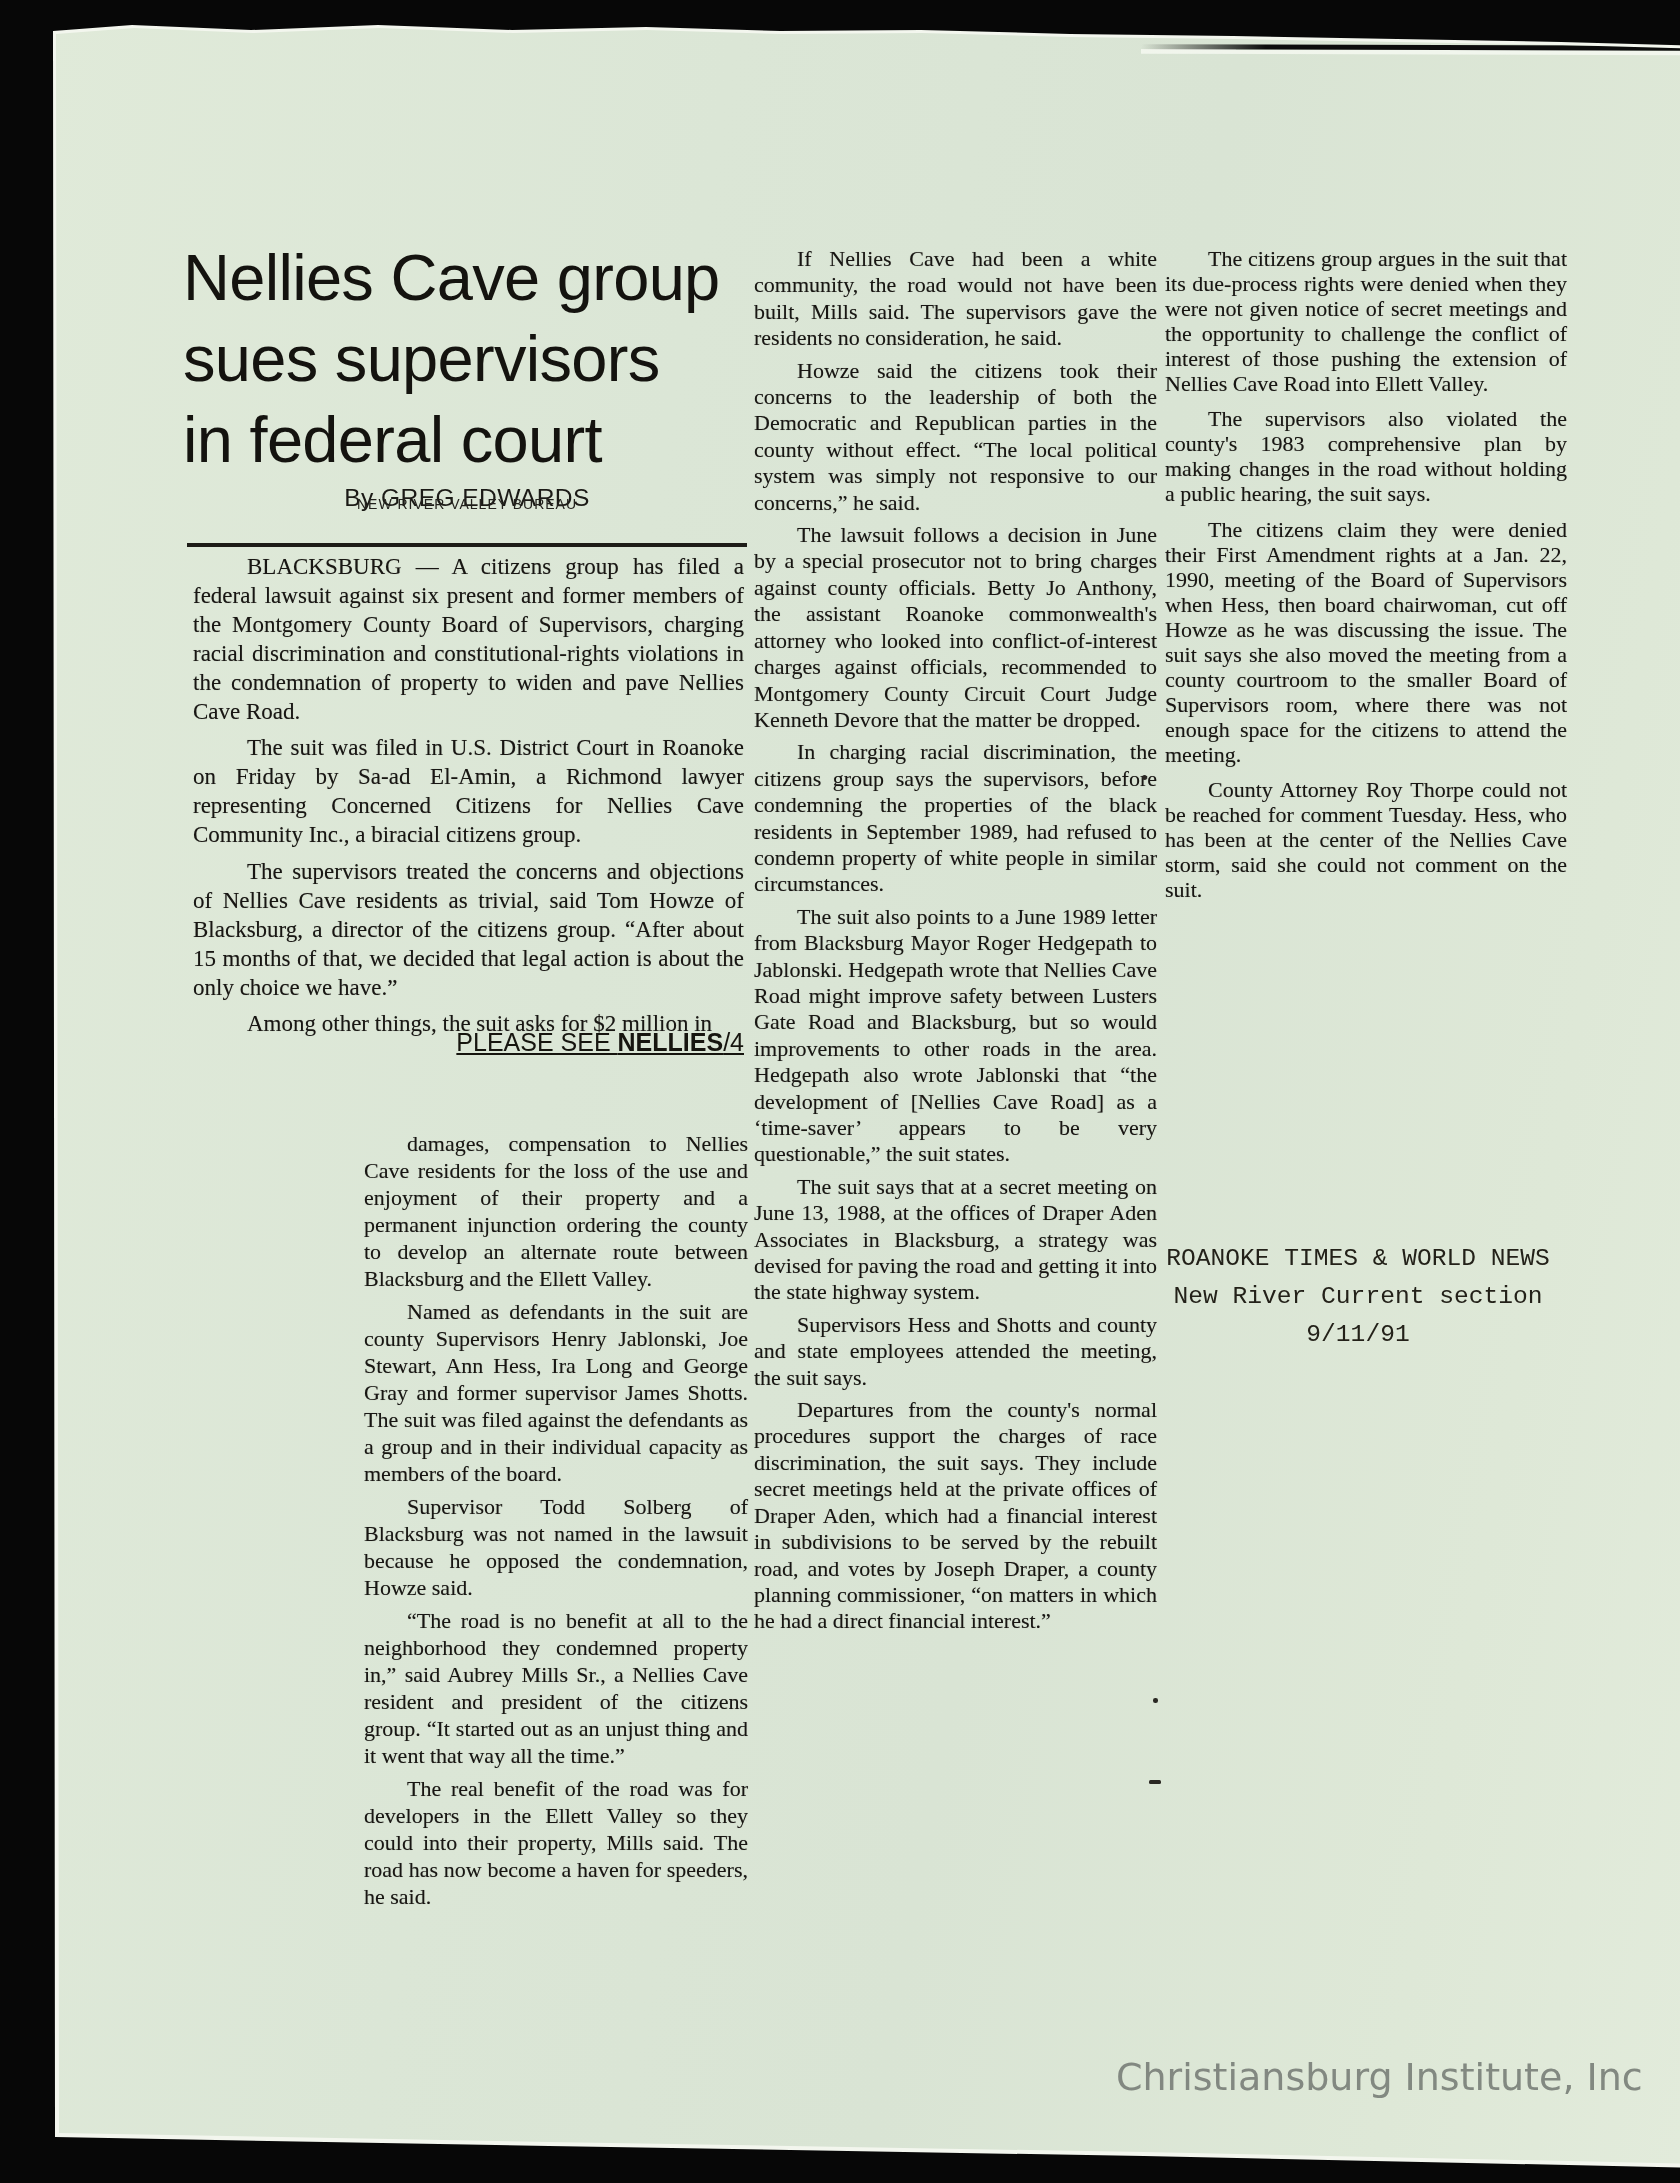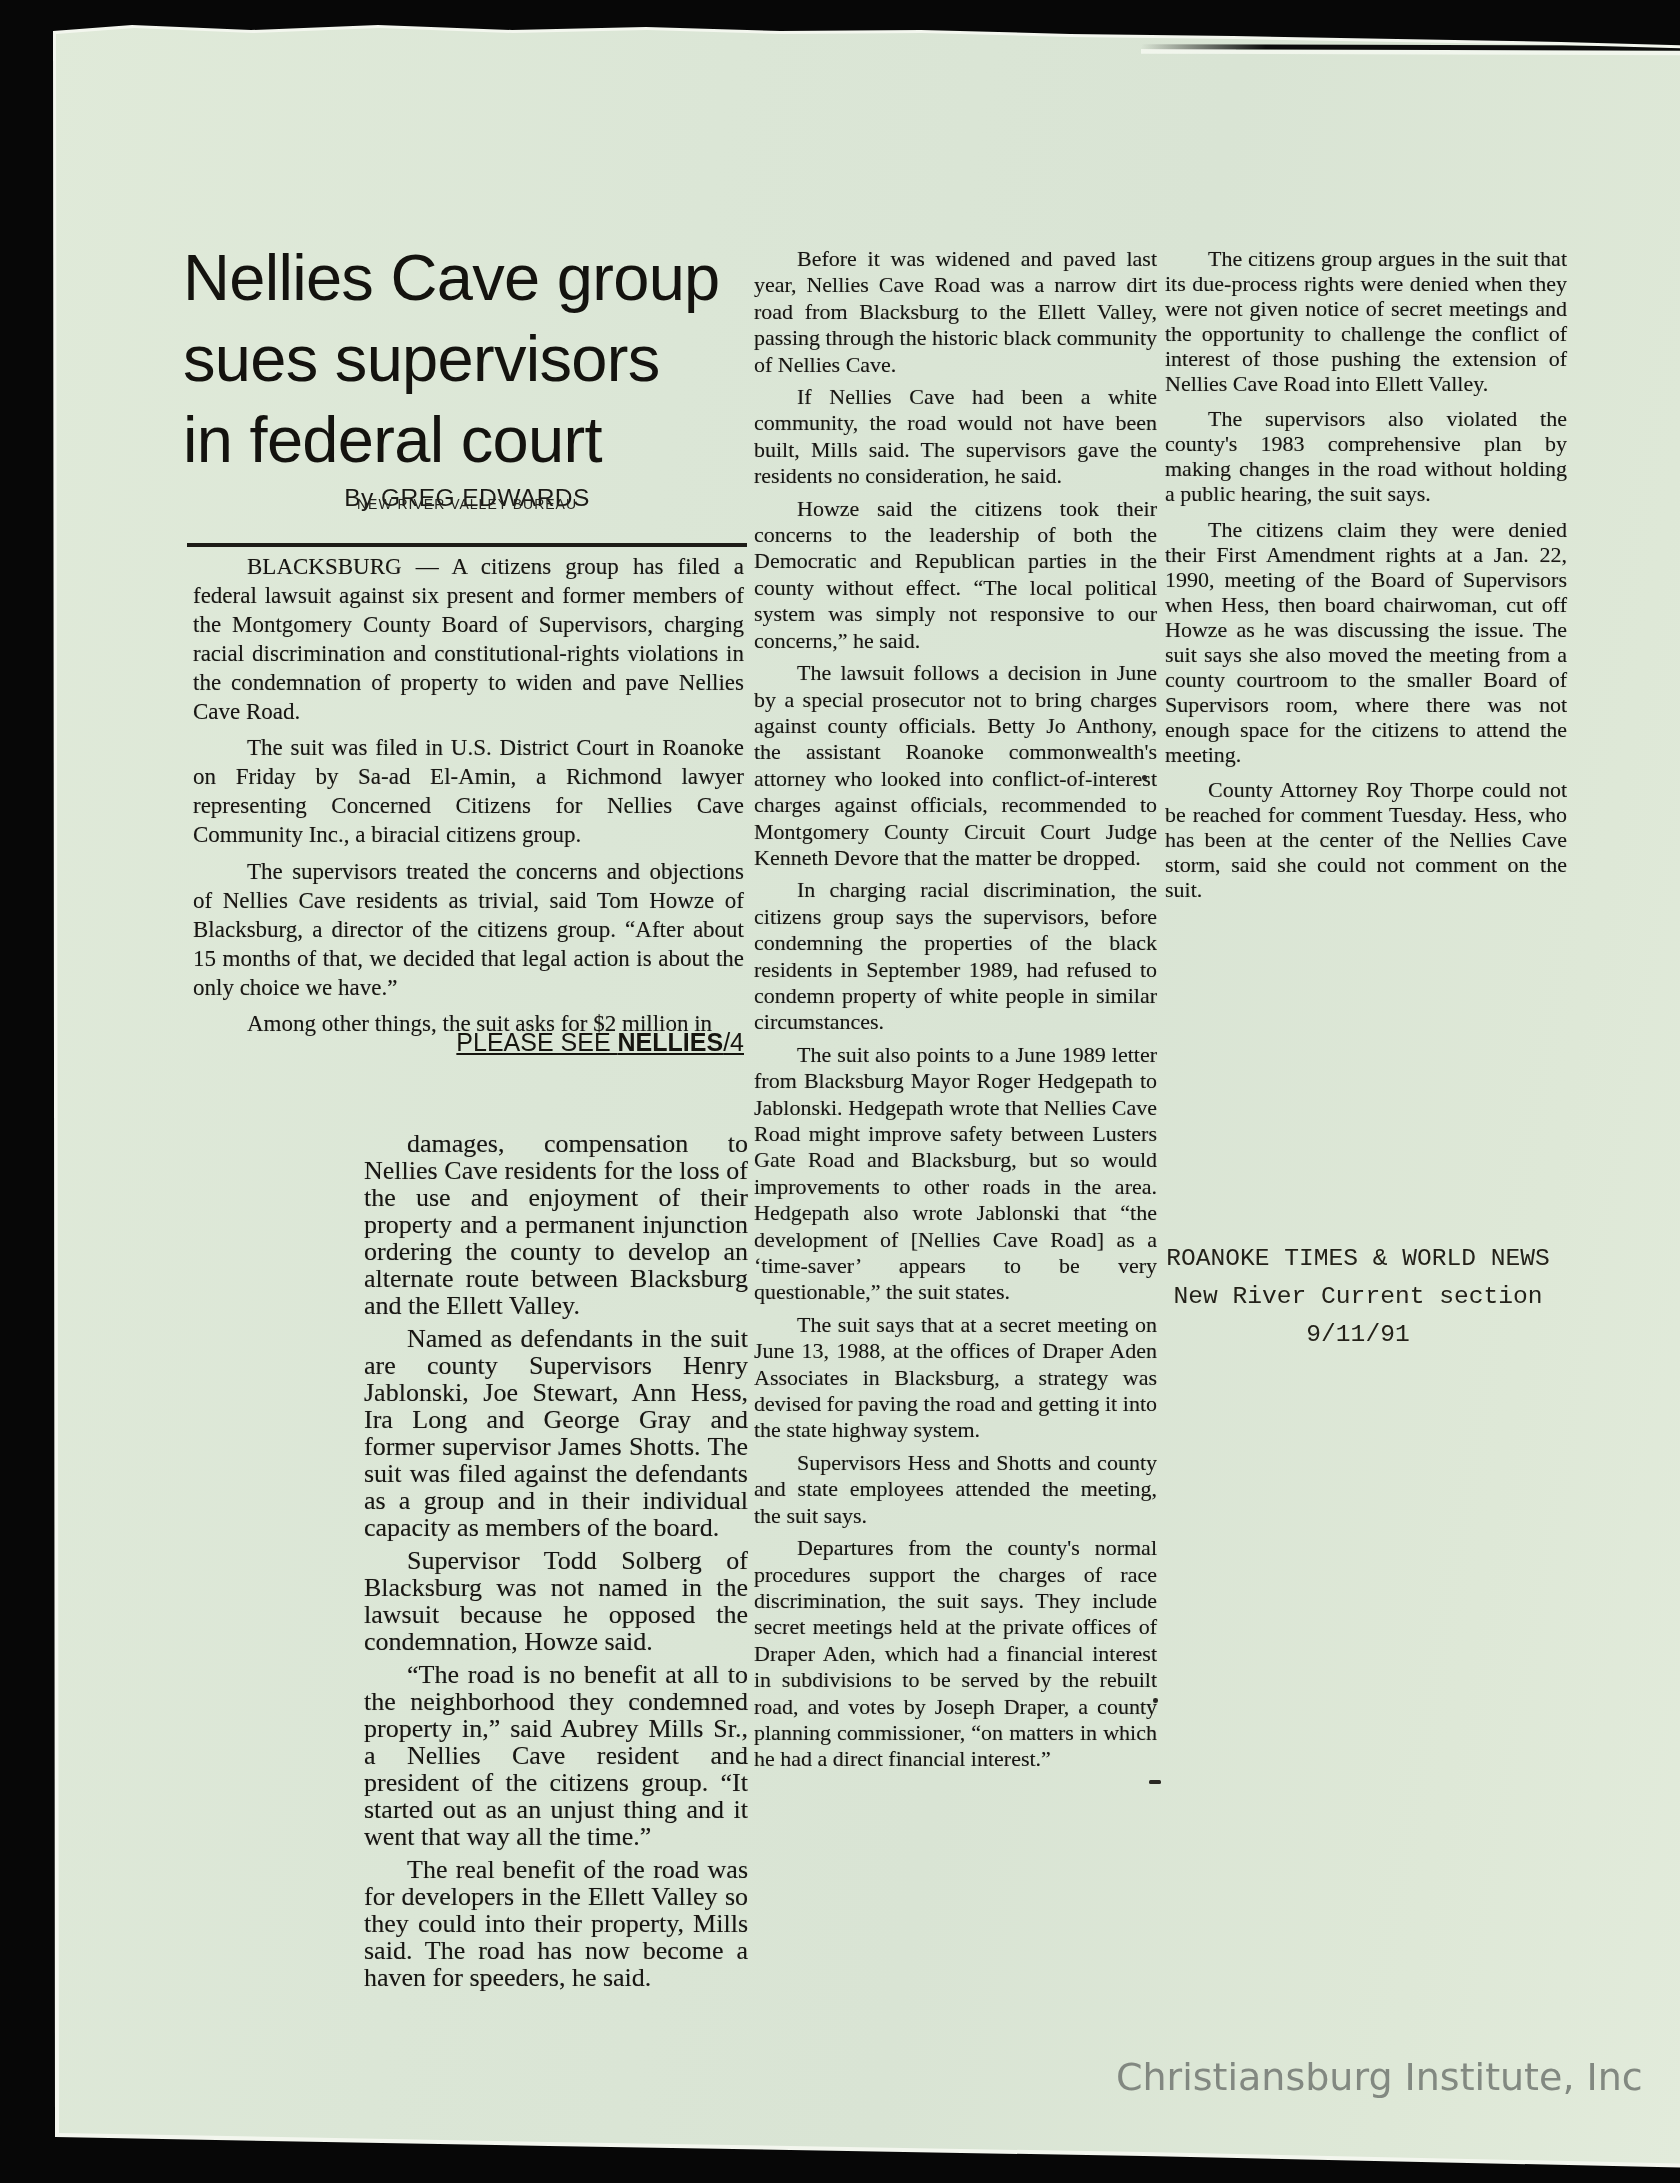--- a/index.html
+++ b/index.html
@@ -26,21 +26,21 @@
     font-family:"Liberation Sans",sans-serif;font-size:14px;letter-spacing:1px;color:#23221d;}
   .rule{position:absolute;left:159px;top:543px;width:560px;height:3.7px;background:#1d1c17;}
   .col{position:absolute;color:var(--ink,#181613);text-align:justify;
     text-shadow:0 0 0.7px rgba(20,18,14,.35);}
   .col p{margin:0 0 6px 0;text-indent:43px;hyphens:auto;}
   .col1{left:165px;top:552px;width:551px;font-size:23px;line-height:29px;}
   .col1 p{text-indent:54px;margin-bottom:7.4px;}
   .jump{position:absolute;left:165px;top:1028px;width:551px;text-align:right;
     font-family:"Liberation Sans",sans-serif;font-size:25px;color:#16150f;text-decoration:underline;}
   .jump .b{font-weight:700;}
-  .col1b{left:336px;top:1130px;width:384px;font-size:26px;line-height:27px;font-family:Liberation Serif, serif;}
+  .col1b{left:336px;top:1130px;width:384px;font-size:22px;line-height:27px;font-family:Liberation Serif, serif;}
   .col2{left:726px;top:246px;width:403px;font-size:22px;line-height:26.4px;}
   .col3{left:1137px;top:246px;width:402px;font-size:22px;line-height:25px;}
   .col3 p{margin-bottom:10.4px;}
   .attribution{position:absolute;left:1107px;top:1240px;width:446px;text-align:center;
     font-family:"Liberation Mono",monospace;font-size:24.6px;line-height:38px;color:#232119;}
   .watermark{position:absolute;left:1088px;top:2055px;white-space:nowrap;
     font-family:"DejaVu Sans",sans-serif;font-size:38px;color:var(--watermark,#7b817a);opacity:.92;}
   .speck{position:absolute;background:#2a2823;border-radius:50%;}
   .speck1{left:1114px;top:775px;width:5.2px;height:5.2px;}
   .speck2{left:1125px;top:1698px;width:4.5px;height:4.5px;}
@@ -78,21 +78,20 @@
 
       <div class="col col1b">
           <p>damages, compensation to Nellies Cave residents for the loss of the use and enjoyment of their property and a permanent injunction ordering the county to develop an alternate route between Blacksburg and the Ellett Valley.</p>
           <p>Named as defendants in the suit are county Supervisors Henry Jablonski, Joe Stewart, Ann Hess, Ira Long and George Gray and former supervisor James Shotts. The suit was filed against the defendants as a group and in their individual capacity as members of the board.</p>
           <p>Supervisor Todd Solberg of Blacksburg was not named in the lawsuit because he opposed the condemnation, Howze said.</p>
           <p>“The road is no benefit at all to the neighborhood they condemned property in,” said Aubrey Mills Sr., a Nellies Cave resident and president of the citizens group. “It started out as an unjust thing and it went that way all the time.”</p>
           <p>The real benefit of the road was for developers in the Ellett Valley so they could into their property, Mills said. The road has now become a haven for speeders, he said.</p>
         </div>
 
       <div class="col col2">
-          <p>Before it was widened and paved last year, Nellies Cave Road was a narrow dirt road from Blacksburg to the Ellett Valley, passing through the historic black community of Nellies Cave.</p>
           <p>If Nellies Cave had been a white community, the road would not have been built, Mills said. The supervisors gave the residents no consideration, he said.</p>
           <p>Howze said the citizens took their concerns to the leadership of both the Democratic and Republican parties in the county without effect. “The local political system was simply not responsive to our concerns,” he said.</p>
           <p>The lawsuit follows a decision in June by a special prosecutor not to bring charges against county officials. Betty Jo Anthony, the assistant Roanoke commonwealth's attorney who looked into conflict-of-interest charges against officials, recommended to Montgomery County Circuit Court Judge Kenneth Devore that the matter be dropped.</p>
           <p>In charging racial discrimination, the citizens group says the supervisors, before condemning the properties of the black residents in September 1989, had refused to condemn property of white people in similar circumstances.</p>
           <p>The suit also points to a June 1989 letter from Blacksburg Mayor Roger Hedgepath to Jablonski. Hedgepath wrote that Nellies Cave Road might improve safety between Lusters Gate Road and Blacksburg, but so would improvements to other roads in the area. Hedgepath also wrote Jablonski that “the development of [Nellies Cave Road] as a ‘time-saver’ appears to be very questionable,” the suit states.</p>
           <p>The suit says that at a secret meeting on June 13, 1988, at the offices of Draper Aden Associates in Blacksburg, a strategy was devised for paving the road and getting it into the state highway system.</p>
           <p>Supervisors Hess and Shotts and county and state employees attended the meeting, the suit says.</p>
           <p>Departures from the county's normal procedures support the charges of race discrimination, the suit says. They include secret meetings held at the private offices of Draper Aden, which had a financial interest in subdivisions to be served by the rebuilt road, and votes by Joseph Draper, a county planning commissioner, “on matters in which he had a direct financial interest.”</p>
         </div>
 

